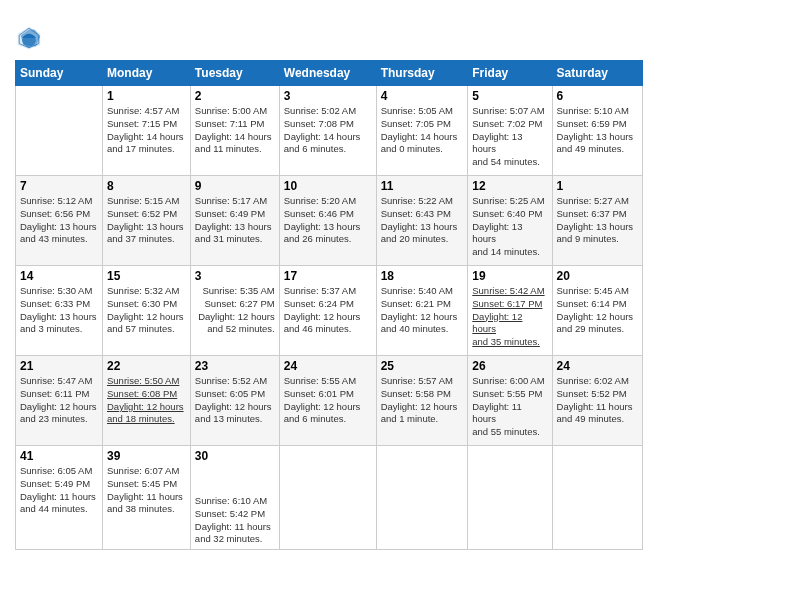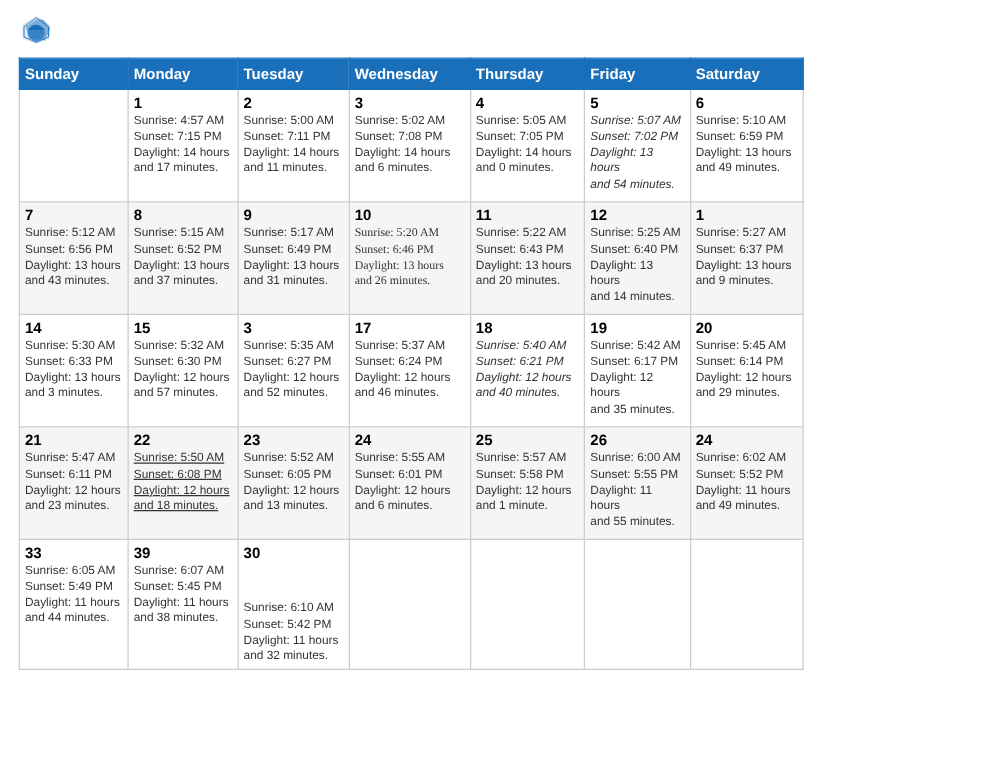--- a/index.html
+++ b/index.html
@@ -5,21 +5,21 @@
     * { box-sizing: border-box; margin: 0; padding: 0; }
     body {
       font-family: Arial, sans-serif;
       background: #fff;
       width: 792px;
       height: 612px;
       overflow: hidden;
     }
     .page {
       width: 658px;
-      padding: 10px 15px;
+      padding: 24px 15px;
     }
     .header {
       display: flex;
       justify-content: space-between;
       align-items: flex-start;
       margin-bottom: 8px;
     }
     .logo {
       display: flex;
       align-items: center;
@@ -153,21 +153,21 @@
           </td>
           <td>
             <span class="day-num">4</span>
             <div class="day-info" style="white-space: pre-line;">Sunrise: 5:05 AM
 Sunset: 7:05 PM
 Daylight: 14 hours
 and 0 minutes.</div>
           </td>
           <td>
             <span class="day-num">5</span>
-            <div class="day-info" style="white-space: pre-line; font-style: italic;">Sunrise: 5:07 AM
+            <div class="day-info" style="white-space: pre-line;">Sunrise: 5:07 AM
 Sunset: 7:02 PM
 Daylight: 13 hours
 and 54 minutes.</div>
           </td>
           <td>
             <span class="day-num">6</span>
             <div class="day-info" style="white-space: pre-line;">Sunrise: 5:10 AM
 Sunset: 6:59 PM
 Daylight: 13 hours
 and 49 minutes.</div>
@@ -190,21 +190,21 @@
           </td>
           <td>
             <span class="day-num">9</span>
             <div class="day-info" style="white-space: pre-line;">Sunrise: 5:17 AM
 Sunset: 6:49 PM
 Daylight: 13 hours
 and 31 minutes.</div>
           </td>
           <td>
             <span class="day-num">10</span>
-            <div class="day-info" style="white-space: pre-line; font-family: Liberation Serif, serif;">Sunrise: 5:20 AM
+            <div class="day-info" style="white-space: pre-line;">Sunrise: 5:20 AM
 Sunset: 6:46 PM
 Daylight: 13 hours
 and 26 minutes.</div>
           </td>
           <td>
             <span class="day-num">11</span>
             <div class="day-info" style="white-space: pre-line;">Sunrise: 5:22 AM
 Sunset: 6:43 PM
 Daylight: 13 hours
 and 20 minutes.</div>
@@ -234,42 +234,42 @@
           </td>
           <td>
             <span class="day-num">15</span>
             <div class="day-info" style="white-space: pre-line;">Sunrise: 5:32 AM
 Sunset: 6:30 PM
 Daylight: 12 hours
 and 57 minutes.</div>
           </td>
           <td>
             <span class="day-num">3</span>
-            <div class="day-info" style="white-space: pre-line;">Sunrise: 5:35 AM
+            <div class="day-info" style="white-space: pre-line; text-align: right;">Sunrise: 5:35 AM
 Sunset: 6:27 PM
 Daylight: 12 hours
 and 52 minutes.</div>
           </td>
           <td>
             <span class="day-num">17</span>
             <div class="day-info" style="white-space: pre-line;">Sunrise: 5:37 AM
 Sunset: 6:24 PM
 Daylight: 12 hours
 and 46 minutes.</div>
           </td>
           <td>
             <span class="day-num">18</span>
-            <div class="day-info" style="white-space: pre-line; font-style: italic;">Sunrise: 5:40 AM
+            <div class="day-info" style="white-space: pre-line;">Sunrise: 5:40 AM
 Sunset: 6:21 PM
 Daylight: 12 hours
 and 40 minutes.</div>
           </td>
           <td>
             <span class="day-num">19</span>
-            <div class="day-info" style="white-space: pre-line;">Sunrise: 5:42 AM
+            <div class="day-info" style="white-space: pre-line; text-decoration: underline;">Sunrise: 5:42 AM
 Sunset: 6:17 PM
 Daylight: 12 hours
 and 35 minutes.</div>
           </td>
           <td>
             <span class="day-num">20</span>
             <div class="day-info" style="white-space: pre-line;">Sunrise: 5:45 AM
 Sunset: 6:14 PM
 Daylight: 12 hours
 and 29 minutes.</div>
@@ -321,21 +321,21 @@
           <td>
             <span class="day-num">24</span>
             <div class="day-info" style="white-space: pre-line;">Sunrise: 6:02 AM
 Sunset: 5:52 PM
 Daylight: 11 hours
 and 49 minutes.</div>
           </td>
         </tr>
         <tr>
           <td>
-            <span class="day-num">33</span>
+            <span class="day-num">41</span>
             <div class="day-info" style="white-space: pre-line;">Sunrise: 6:05 AM
 Sunset: 5:49 PM
 Daylight: 11 hours
 and 44 minutes.</div>
           </td>
           <td>
             <span class="day-num">39</span>
             <div class="day-info" style="white-space: pre-line;">Sunrise: 6:07 AM
 Sunset: 5:45 PM
 Daylight: 11 hours

